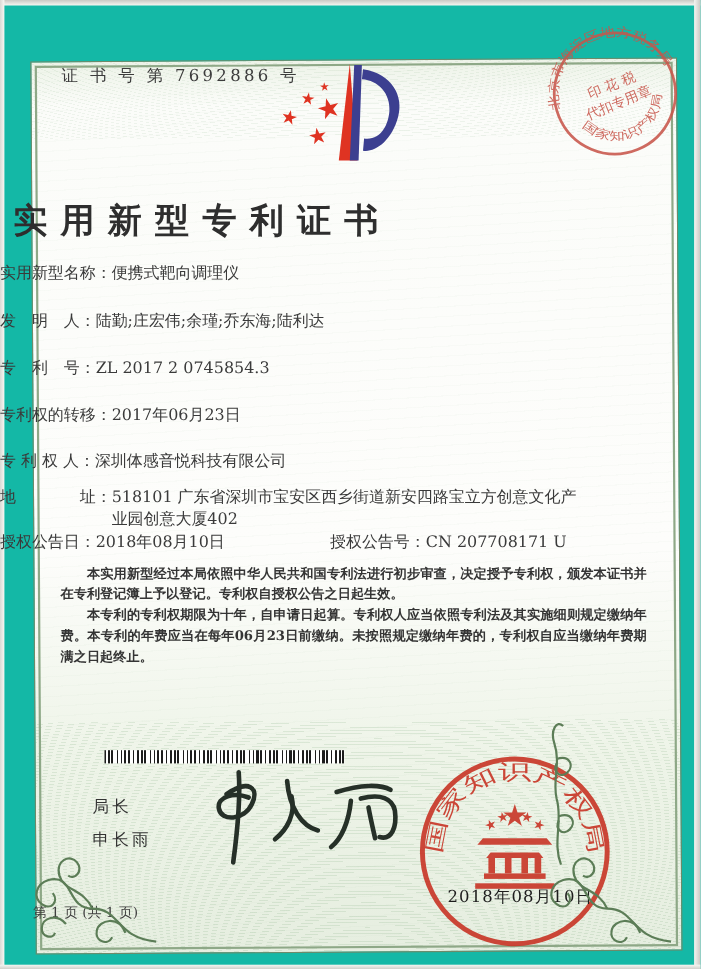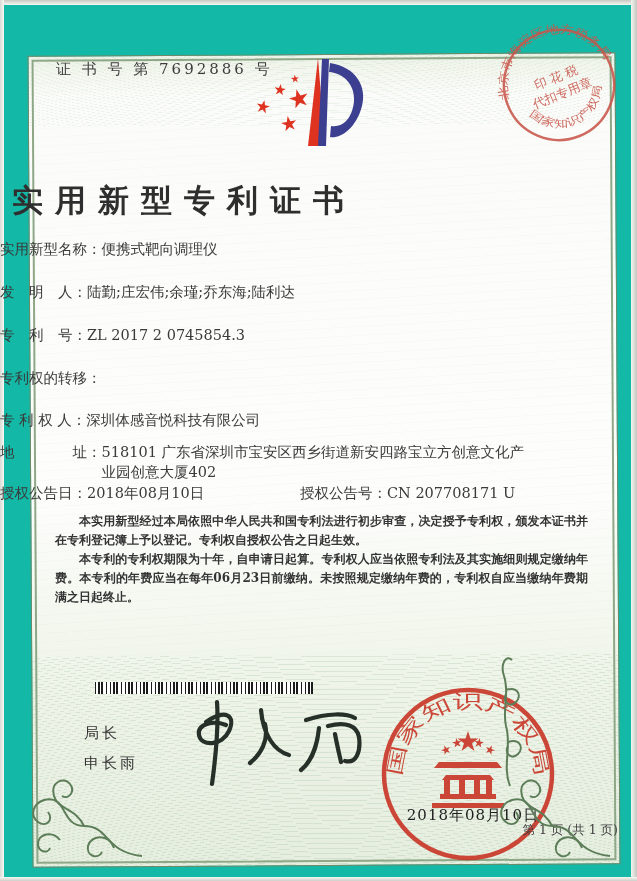--- a/index.html
+++ b/index.html
@@ -43,21 +43,21 @@
     background:repeating-linear-gradient(90deg,#1c1c1c 0 1px,#fff 1px 3px,#1c1c1c 3px 5px,#fff 5px 6px,#1c1c1c 6px 8px,#fff 8px 11px,#1c1c1c 11px 12px,#fff 12px 15px);}
 
   .director-title{position:absolute;left:84px;top:724px;font-size:15px;letter-spacing:3px;color:#333;
                   font-family:"DejaVu Sans","Liberation Sans",sans-serif;}
   .director-name{position:absolute;left:84px;top:754px;font-size:15px;letter-spacing:3px;color:#333;
                  font-family:"DejaVu Sans","Liberation Sans",sans-serif;}
   .signature{position:absolute;left:168px;top:690px;}
   .seal{position:absolute;left:372px;top:686px;opacity:.93;}
   .seal-date{position:absolute;left:388px;top:806px;width:170px;text-align:center;font-size:15px;
              letter-spacing:1px;color:#1d1d1d;}
-  .footer{position:absolute;left:30px;right:19px;top:822px;text-align:right;font-size:12.5px;color:#3f3f3f;}
+  .footer{position:absolute;left:30px;right:19px;top:822px;text-align:left;font-size:12.5px;color:#3f3f3f;}
   .orn-left{position:absolute;left:24px;top:730px;}
   .orn-right{position:absolute;left:492px;top:646px;}
 </style>
 </head>
 <body>
 
 <div class="page">
   <div class="edge-top"></div>
   <div class="edge-left"></div>
   <div class="edge-right"></div>
@@ -115,20 +115,21 @@
   <div class="row r1">
     <span class="lab">实用新型名称：</span>
     <span class="val">便携式靶向调理仪</span>
   </div>
   <div class="row r3">
     <span class="lab">专　利　号：</span>
     <span class="val">ZL 2017 2 0745854.3</span>
   </div>
   <div class="row r4">
     <span class="lab">专利权的转移：</span>
+    <span class="val">2017年06月23日</span>
   </div>
   <div class="row r5">
     <span class="lab">专 利 权 人：</span>
     <span class="val">深圳体感音悦科技有限公司</span>
   </div>
   <div class="row r6">
     <span class="lab">地　　　　址：</span>
     <span class="val">518101 广东省深圳市宝安区西乡街道新安四路宝立方创意文化产业园创意大厦402</span>
   </div>
   <div class="row r7">

